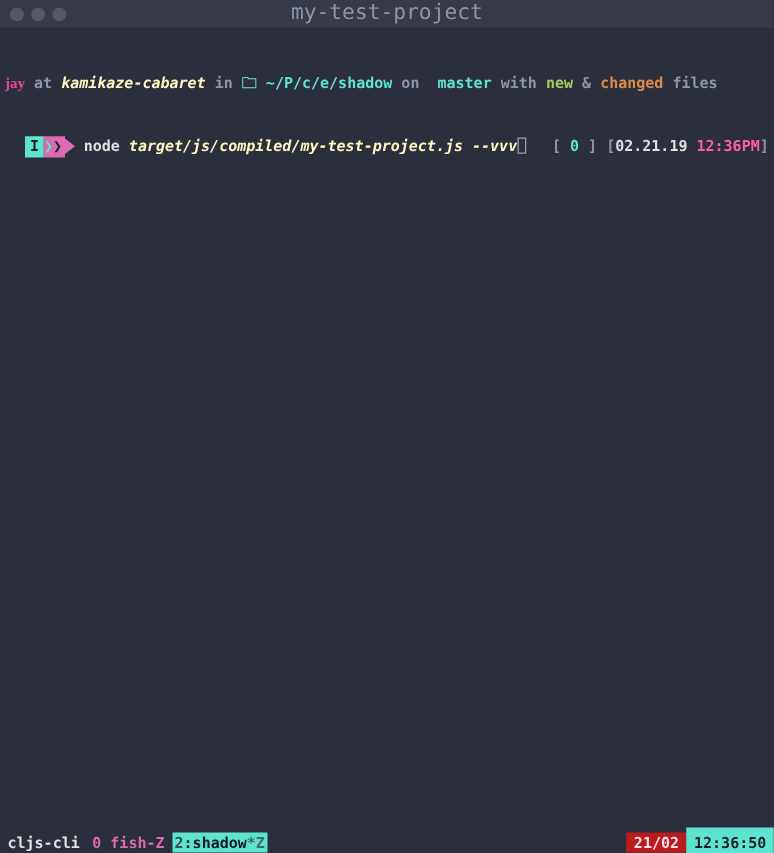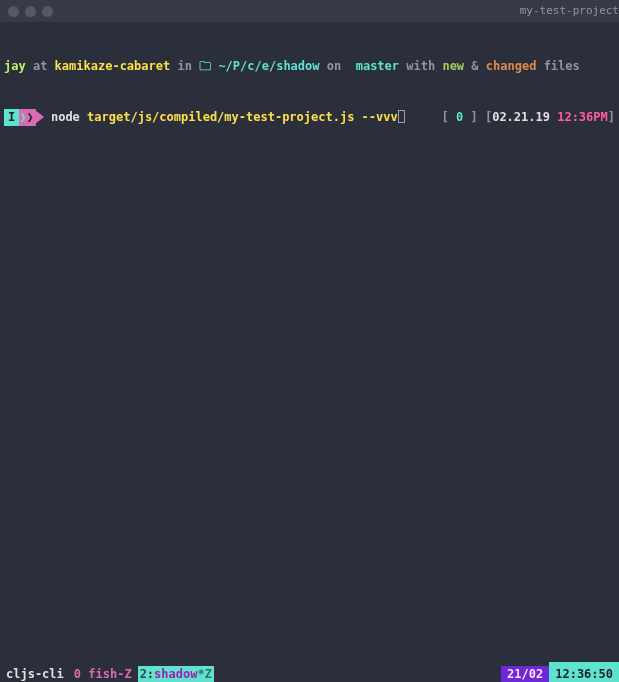--- a/index.html
+++ b/index.html
@@ -27,37 +27,37 @@
   }
   .traffic-light {
     width: 11px;
     height: 11px;
     border-radius: 50%;
     background: #555966;
   }
   .title-text {
     position: absolute;
     left: 0; right: 0;
-    text-align: right;
+    text-align: center;
     color: #8e95a8;
-    font-size: 11px;
+    font-size: 17px;
     font-weight: normal;
   }
   .term-body {
     padding: 2px 4px 0 4px;
     color: #d0d0d0;
     white-space: pre;
   }
   .line1 { display: block; }
-  .line2 { display: block; margin-top: 1px; }
+  .line2 { display: block; margin-top: 1px; margin-left: 16px; }
 
   
-  .c-yellow   { color: #bef264; }
+  .c-yellow   { color: #ec4899; font-family: Liberation Serif, serif; }
   .c-gray     { color: #8e95a8; }
-  .c-magenta  { color: #fde047; }
+  .c-magenta  { color: #fef9c3; font-style: italic; }
   .c-cyan     { color: #5fe3d1; }
   .c-green    { color: #a8cc61; }
   .c-orange   { color: #e08a4a; }
   .c-white    { color: #e0e0e0; }
   .c-pinkbold { color: #ff5fa0; text-align: right; }
 
   .mode-badge {
     background: #5fe3d1;
     color: #1e2028;
     padding: 0 4px;
@@ -116,25 +116,25 @@
     color: #d96bb3;
     padding: 0 6px;
   }
   .sb-num-inactive { color: #d96bb3; }
   .sb-win-active {
     background: #5fe3d1;
     color: #1e2028;
     padding: 0 2px;
   }
   .sb-active-idx { color: #2f4f4a; }
-  .sb-active-name { color: #a21caf; font-weight: bold; }
+  .sb-active-name { color: #0f172a; font-weight: bold; }
   .sb-active-suffix { color: #3a6f66; }
   .sb-spacer { flex: 1; }
   .sb-date {
-    background: #6d28d9;
+    background: #b91c1c;
     color: #ffe0f0;
     padding: 0 6px;
   }
   .sb-time {
     background: #5fe3d1;
     color: #1e2028;
     padding: 4px 6px;
   }
 </style>
 </head>

